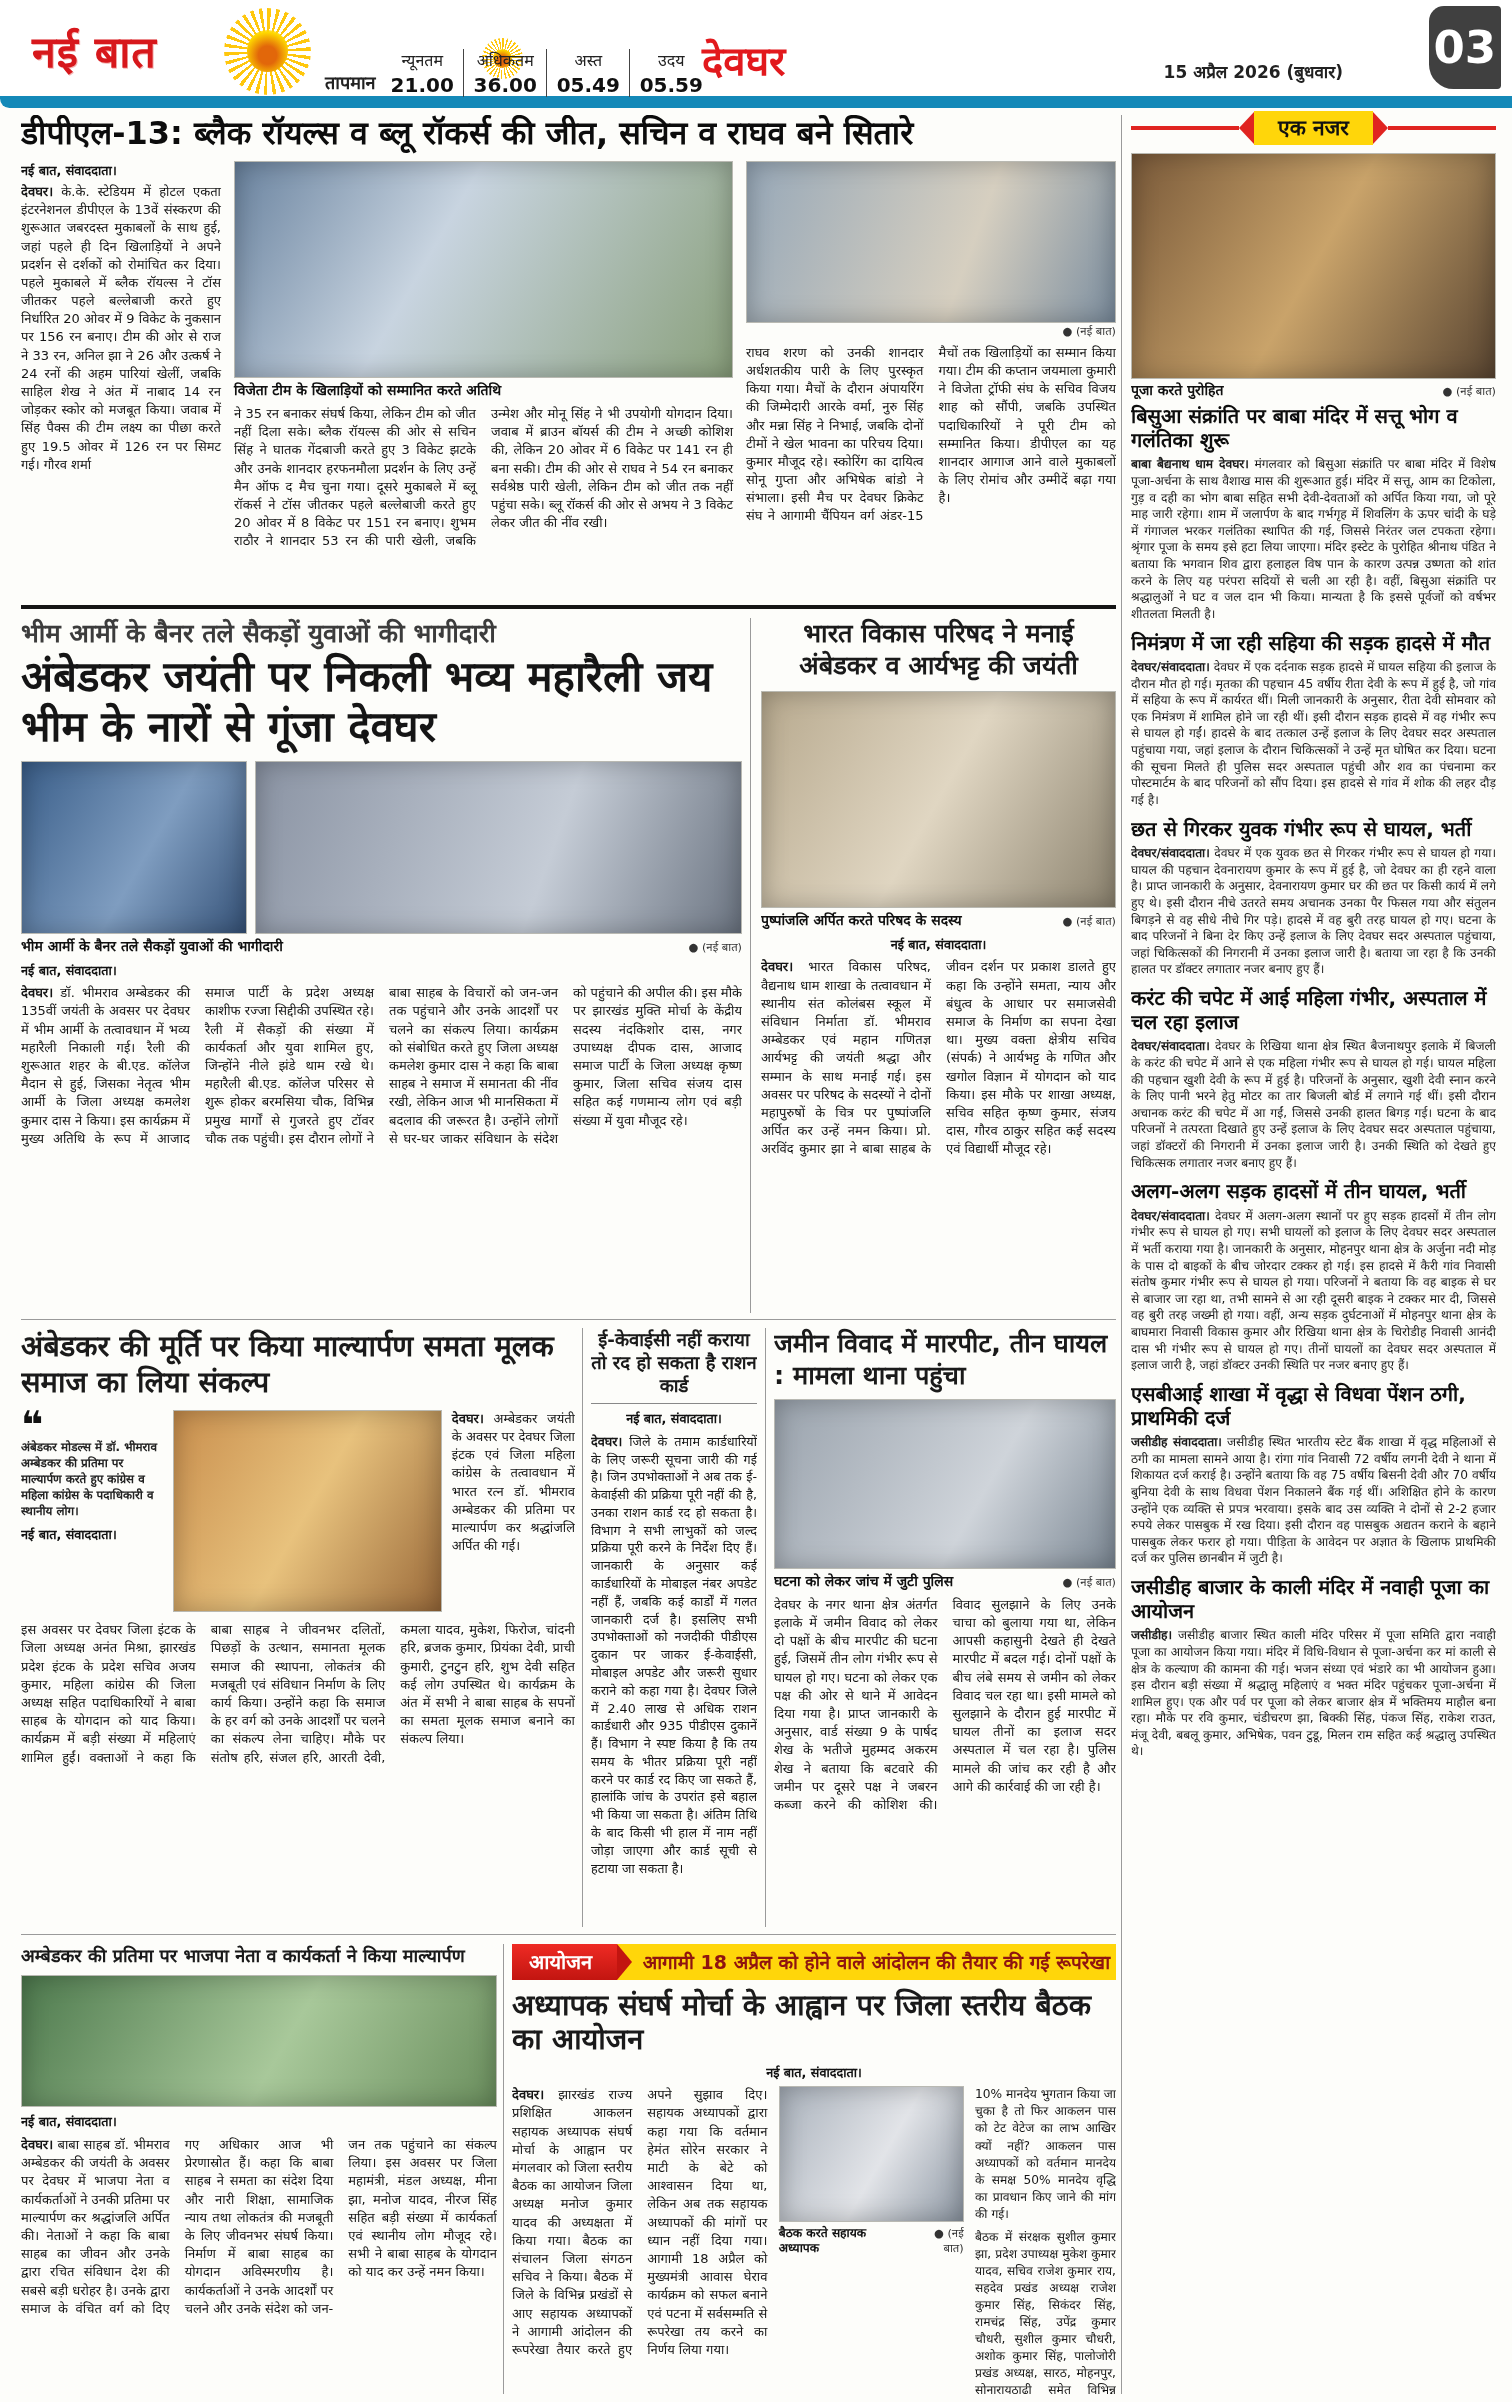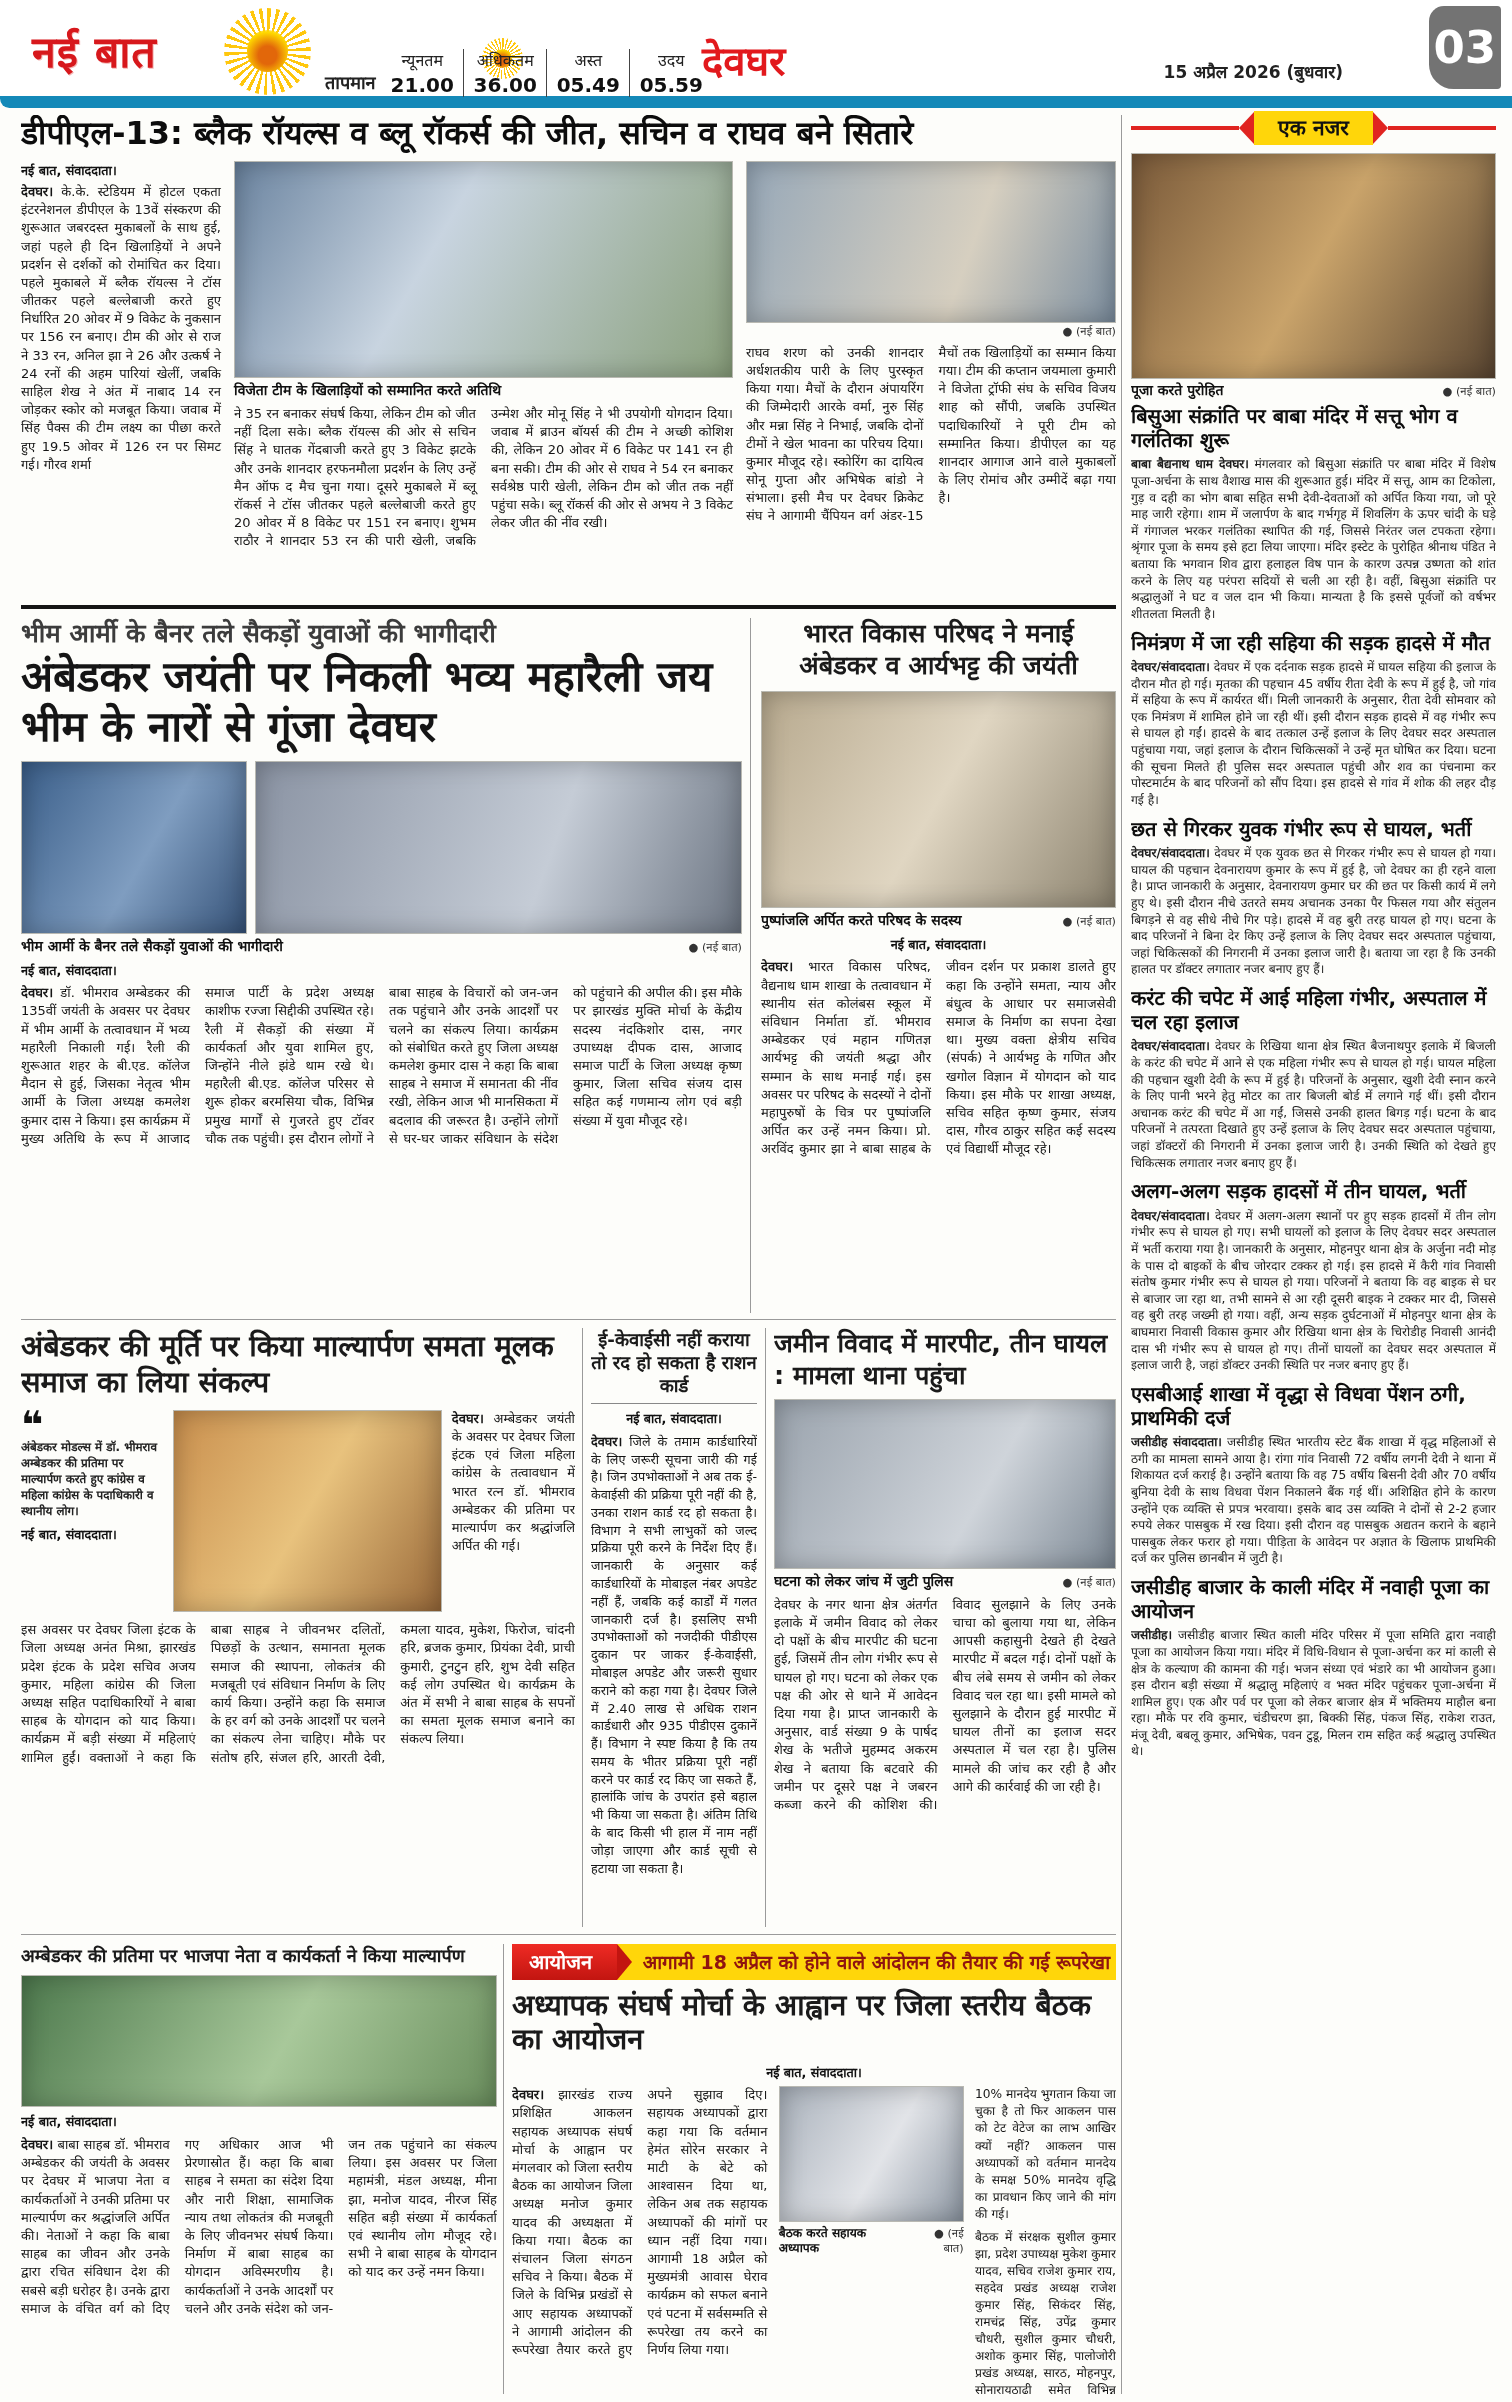--- a/index.html
+++ b/index.html
@@ -16,21 +16,21 @@
   .sun-big{left:224px;top:7.5px;width:87px;height:87px;}
   .sun-small{left:482px;top:38px;width:41px;height:41px;}
   .weather{position:absolute;left:325px;top:49px;display:flex;align-items:flex-start;z-index:3;}
   .w-col{display:flex;flex-direction:column;align-items:center;padding:0 9.4px;border-right:0.9px solid #444;}
   .w-col:last-child{border-right:none;}
   .w-label{font-size:16px;color:#222;}
   .w-val{font-size:20px;font-weight:800;color:#111;margin-top:1.9px;}
   .w-temp{font-size:18px;font-weight:700;color:#222;margin:21px 5.6px 0 0;}
   .city{position:absolute;left:702px;top:32px;font-size:40px;font-weight:800;color:#e2191d;z-index:3;}
   .issue-date{position:absolute;right:169px;top:60px;font-size:17px;font-weight:700;color:#222;}
-  .pageno{position:absolute;right:11.3px;top:5.6px;width:72px;height:83px;background:#737373;color:#fff;
+  .pageno{position:absolute;right:11.3px;top:5.6px;width:72px;height:83px;background:#404040;color:#fff;
           font-size:45px;font-weight:800;display:flex;align-items:center;justify-content:center;
           border-radius:15px 3.8px 3.8px 24.5px;}
   .blue-bar{position:absolute;top:96px;left:0;width:1512px;height:12.2px;background:#1489b8;border-radius:0 0 0 9.4px;}
   
   .vrule{position:absolute;width:0.9px;background:#9a9a9a;}
   .hrule{position:absolute;height:0.9px;background:#9a9a9a;}
   .hrule-thick{position:absolute;height:3.8px;background:#151515;}
   .art{position:absolute;overflow:hidden;}
   .photo{border:0.9px solid #b9b9b2;box-shadow:inset 0 0 26px rgba(0,0,0,.28);}
   .cap{font-size:14px;font-weight:700;color:#101010;margin-top:3.8px;line-height:1.25;}

